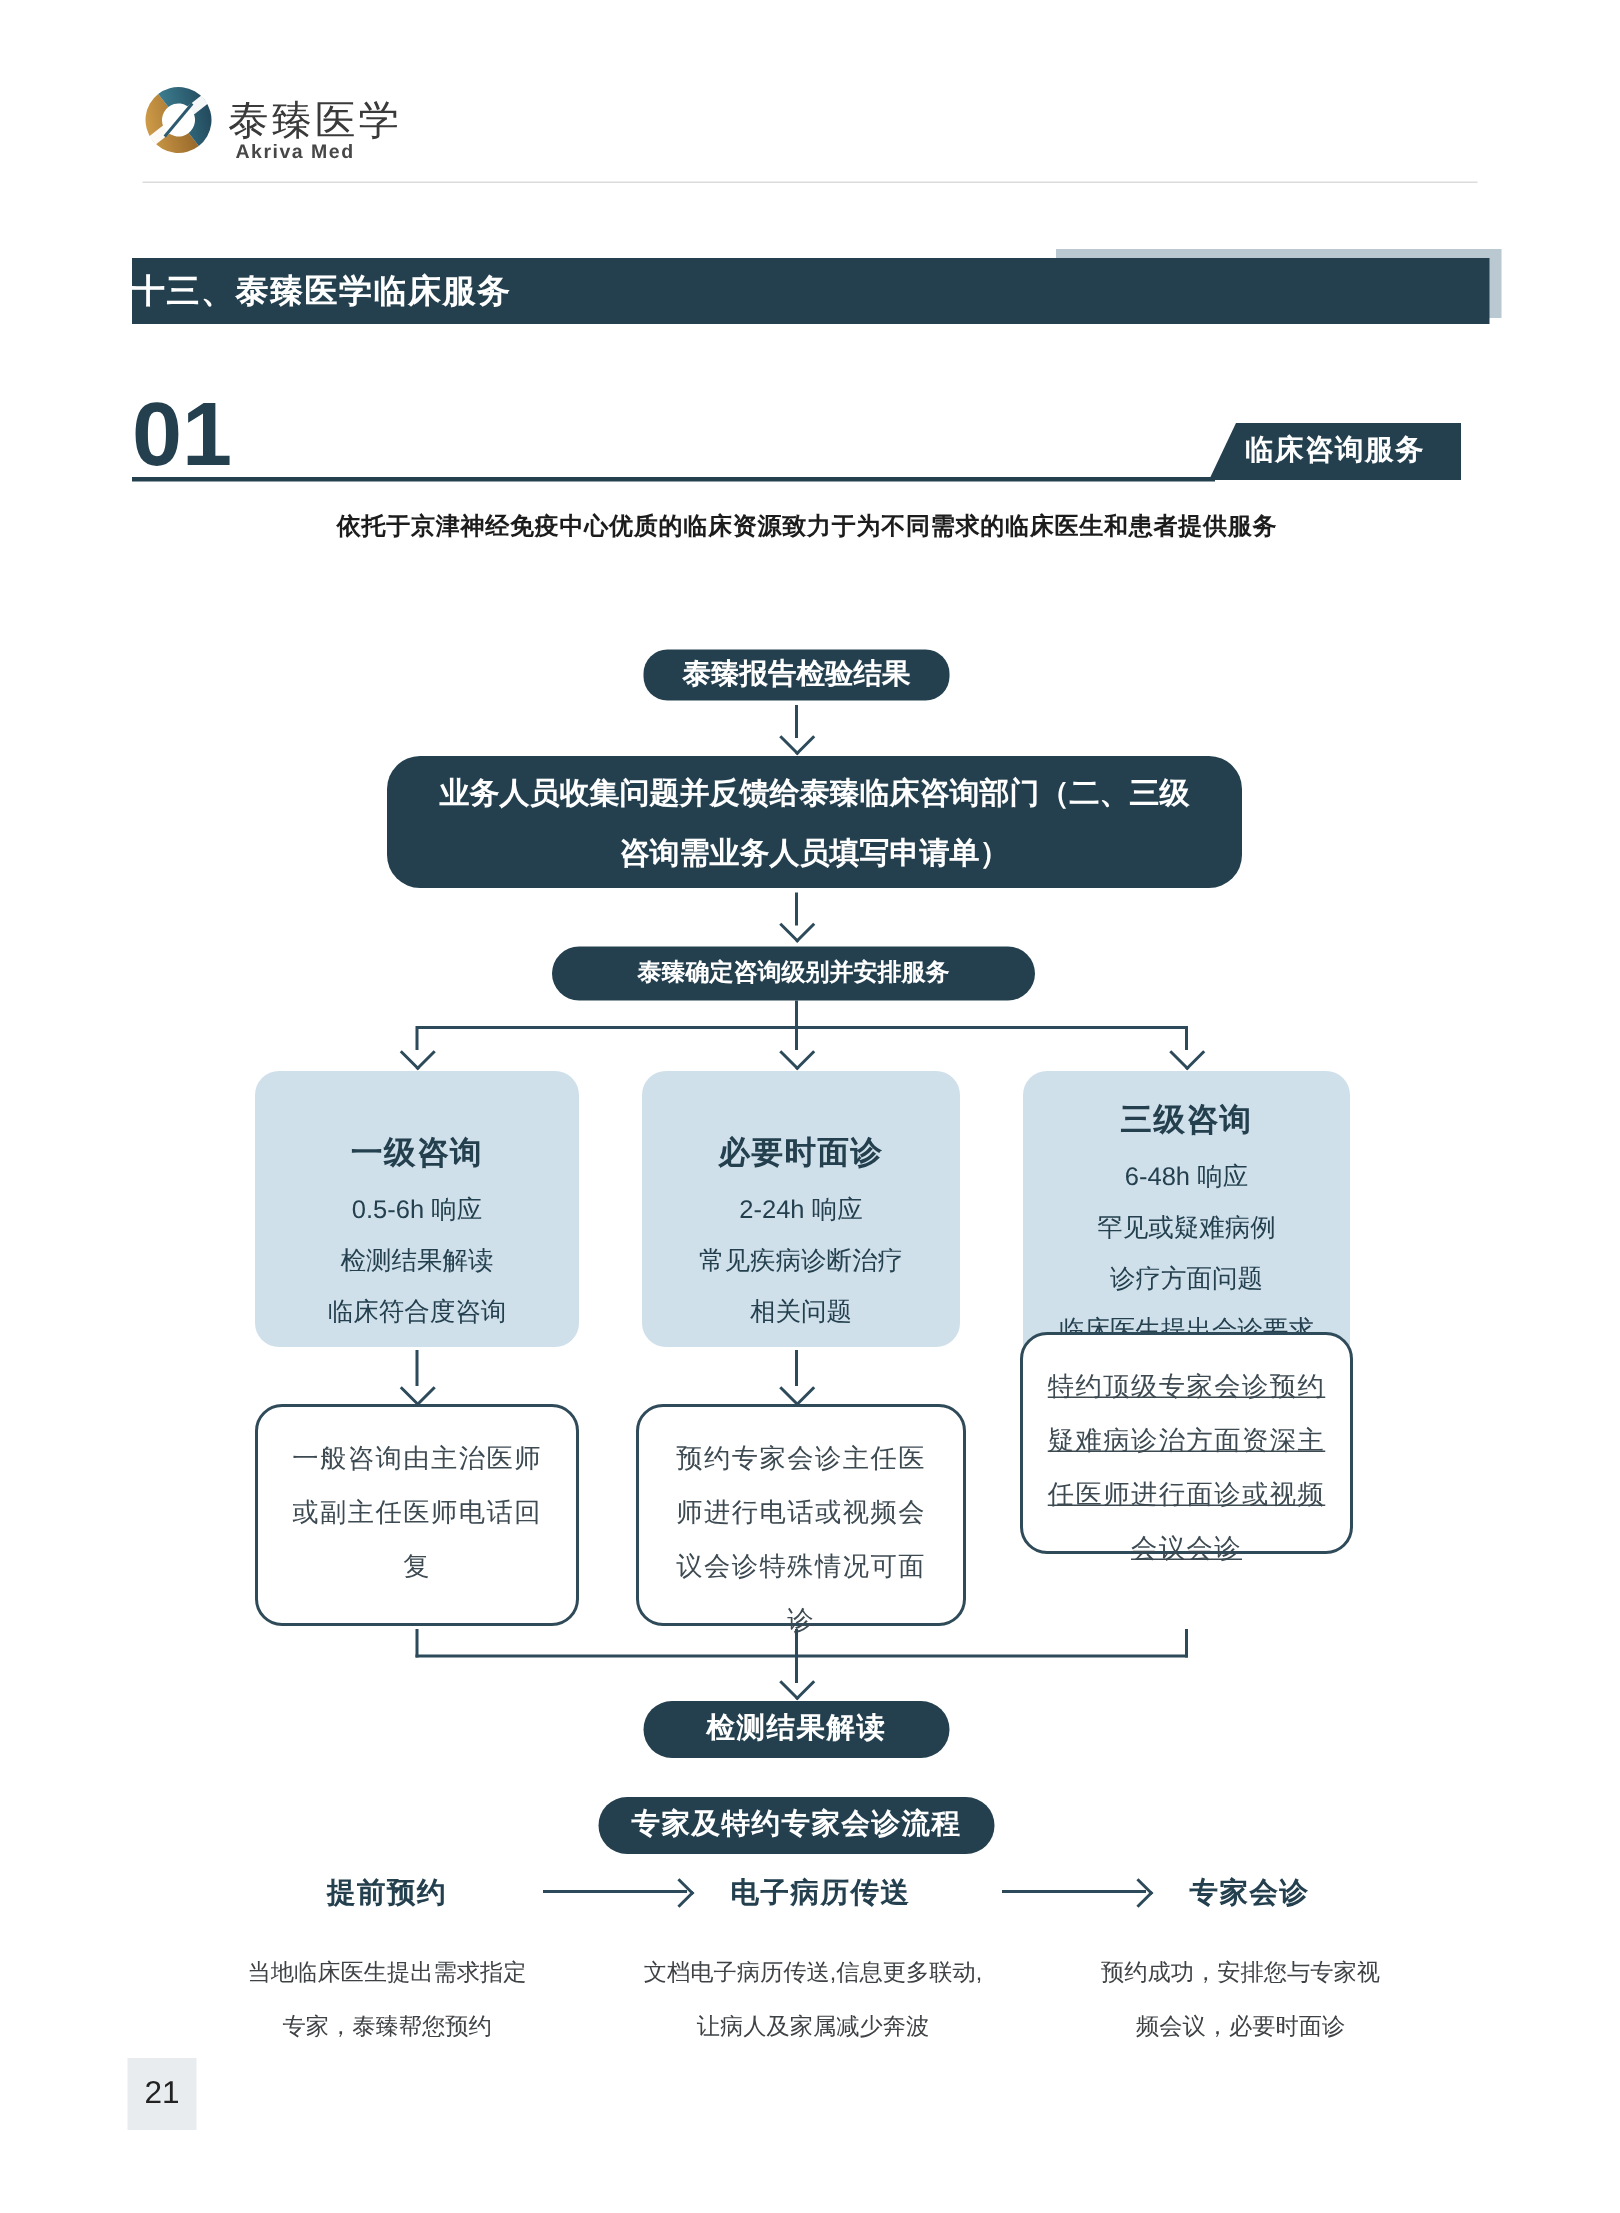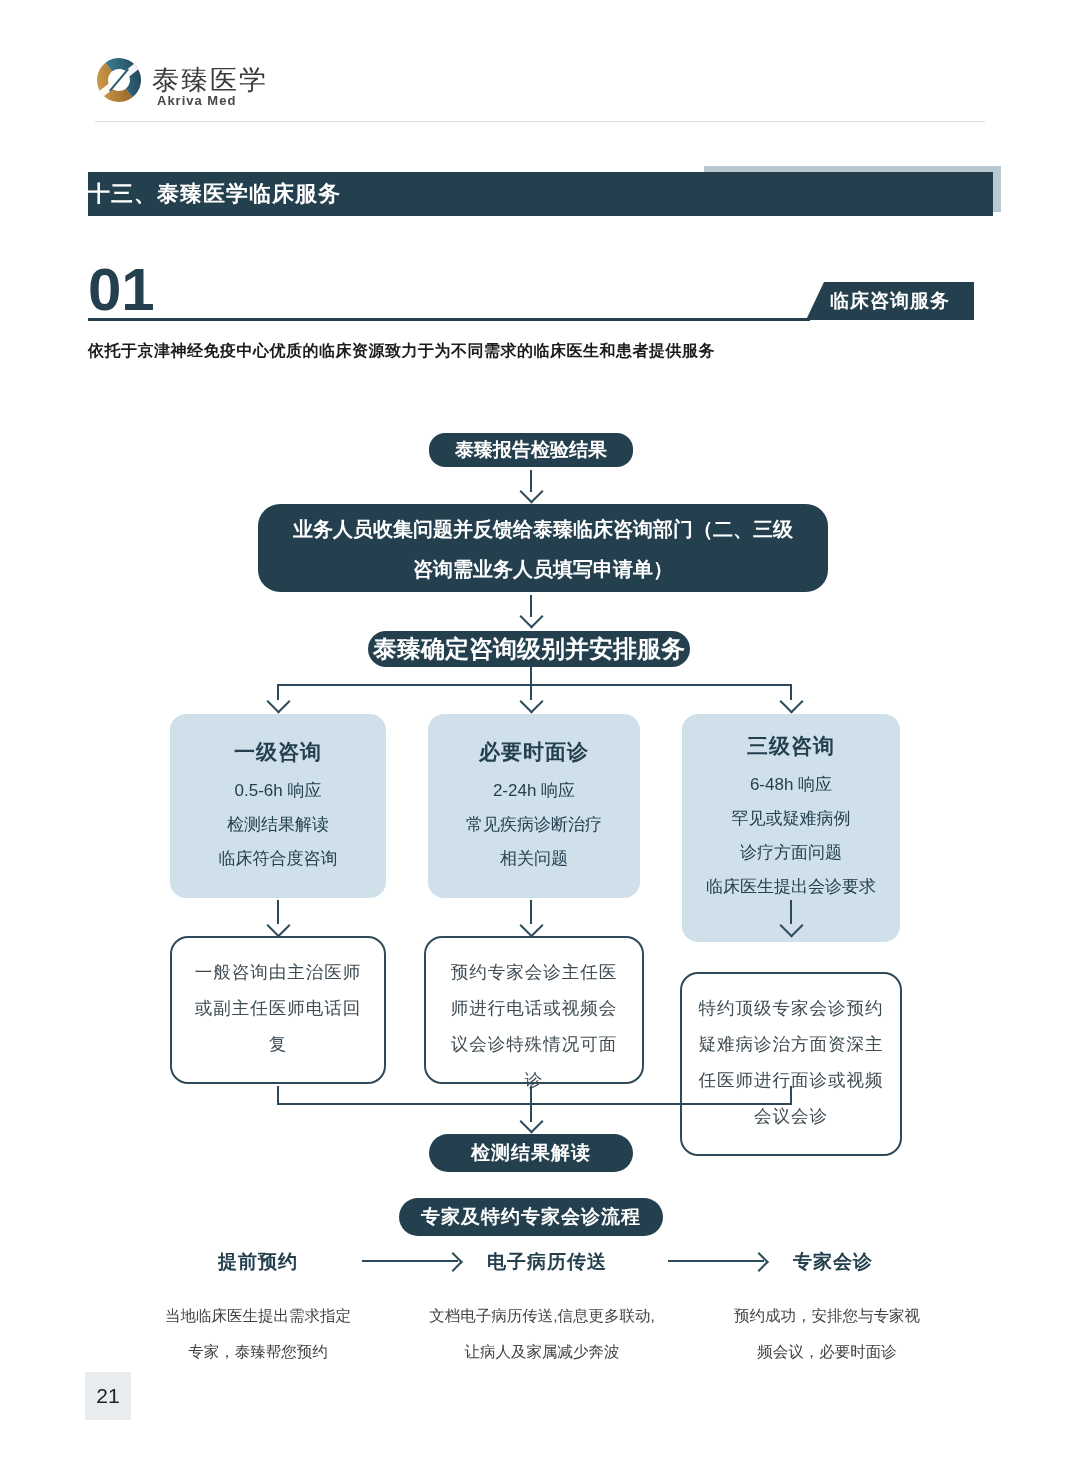--- a/index.html
+++ b/index.html
@@ -19,24 +19,24 @@
   .big-number{font-size:60px;font-weight:bold;color:#24404f;line-height:1;}
   .rule{background:#24404f;}
   .badge{background:#24404f;color:#ffffff;font-size:19px;font-weight:bold;text-align:center;
          line-height:38px;clip-path:polygon(18px 0,100% 0,100% 100%,0 100%);letter-spacing:1px;}
   .intro{font-size:16px;font-weight:bold;color:#1c1c1c;letter-spacing:0.5px;}
 
   
   .pill{background:#24404f;color:#ffffff;font-weight:bold;text-align:center;box-sizing:border-box;}
   .node1{border-radius:16px;font-size:19px;line-height:34px;}
   .node2{border-radius:22px;font-size:20px;line-height:40px;padding-top:5px;}
-  .node3{border-radius:18px;font-size:24px;line-height:36px;}
+  .node3{border-radius:18px;font-size:16px;line-height:36px;}
   .node-pill{border-radius:19px;font-size:19px;line-height:38px;letter-spacing:1px;}
 
-  .level-box{background:#cfe0ea;border-radius:16px;text-align:center;color:#24404f;box-sizing:border-box;padding-top:24px;}
+  .level-box{background:#cfe0ea;border-radius:16px;text-align:center;color:#24404f;box-sizing:border-box;padding-top:40px;}
   .level-title{font-size:21px;font-weight:bold;margin-bottom:8px;letter-spacing:1px;}
   .level-line{font-size:17px;line-height:34px;}
 
   .detail-box{background:#ffffff;border:2px solid #2f4a58;border-radius:18px;box-sizing:border-box;
               color:#3d4a52;font-size:17.5px;line-height:36px;text-align:center;
               padding:16px 16px 0 16px;letter-spacing:1px;}
 
   
   .vline{width:2px;background:#2c4a5a;}
   .hline{height:2px;background:#2c4a5a;}
@@ -77,21 +77,21 @@
   <div class="abs brand-zh" style="left:152px;top:62px;">泰臻医学</div>
   <div class="abs brand-en" style="left:157px;top:92px;">Akriva Med</div>
   <div class="abs divider" style="left:95px;top:121px;width:890px;"></div>
 
   <div class="abs accent-rect" style="left:704px;top:166px;width:297px;height:46px;"></div>
   <div class="abs header-bar" style="left:88px;top:172px;width:905px;height:44px;">十三、泰臻医学临床服务</div>
 
   <div class="abs big-number" style="left:88px;top:260px;">01</div>
   <div class="abs rule" style="left:88px;top:318px;width:722px;height:3px;"></div>
   <div class="abs badge" style="left:806px;top:282px;width:168px;height:38px;">临床咨询服务</div>
-  <div class="abs intro" style="left:88px;top:341px;width:900px;">依托于京津神经免疫中心优质的临床资源致力于为不同需求的临床医生和患者提供服务</div>
+  <div class="abs intro" style="left:88px;top:341px;width:900px;text-align:center;">依托于京津神经免疫中心优质的临床资源致力于为不同需求的临床医生和患者提供服务</div>
 
   <div class="abs pill node1" style="left:429px;top:433px;width:204px;height:34px;">泰臻报告检验结果</div>
   <div class="abs vline" style="left:530px;top:470px;height:22px;"></div>
   <div class="abs chev-down" style="left:523px;top:483px;"></div>
 
   <div class="abs pill node2" style="left:258px;top:504px;width:570px;height:88px;">
     <div>业务人员收集问题并反馈给泰臻临床咨询部门（二、三级</div>
     <div>咨询需业务人员填写申请单）</div>
   </div>
   <div class="abs vline" style="left:530px;top:595px;height:22px;"></div>
@@ -130,21 +130,21 @@
 
   <div class="abs vline" style="left:277px;top:900px;height:24px;"></div>
   <div class="abs chev-down" style="left:270px;top:917px;"></div>
   <div class="abs vline" style="left:530px;top:900px;height:24px;"></div>
   <div class="abs chev-down" style="left:523px;top:917px;"></div>
   <div class="abs vline" style="left:790px;top:900px;height:24px;"></div>
   <div class="abs chev-down" style="left:783px;top:917px;"></div>
 
   <div class="abs detail-box" style="left:170px;top:936px;width:216px;height:148px;">一般咨询由主治医师或副主任医师电话回复</div>
   <div class="abs detail-box" style="left:424px;top:936px;width:220px;height:148px;">预约专家会诊主任医师进行电话或视频会议会诊特殊情况可面诊</div>
-  <div class="abs detail-box" style="left:680px;top:972px;width:222px;height:184px;">特约顶级专家会诊预约疑难病诊治方面资深主任医师进行面诊或视频会议会诊</div>
+  <div class="abs detail-box" style="left:680px;top:888px;width:222px;height:148px;text-decoration:underline;">特约顶级专家会诊预约疑难病诊治方面资深主任医师进行面诊或视频会议会诊</div>
 
   <div class="abs vline" style="left:277px;top:1086px;height:19px;"></div>
   <div class="abs vline" style="left:790px;top:1086px;height:19px;"></div>
   <div class="abs hline" style="left:277px;top:1103px;width:515px;"></div>
   <div class="abs vline" style="left:530px;top:1086px;height:36px;"></div>
   <div class="abs chev-down" style="left:523px;top:1113px;"></div>
 
   <div class="abs pill node-pill" style="left:429px;top:1134px;width:204px;height:38px;">检测结果解读</div>
   <div class="abs pill node-pill" style="left:399px;top:1198px;width:264px;height:38px;">专家及特约专家会诊流程</div>
 

